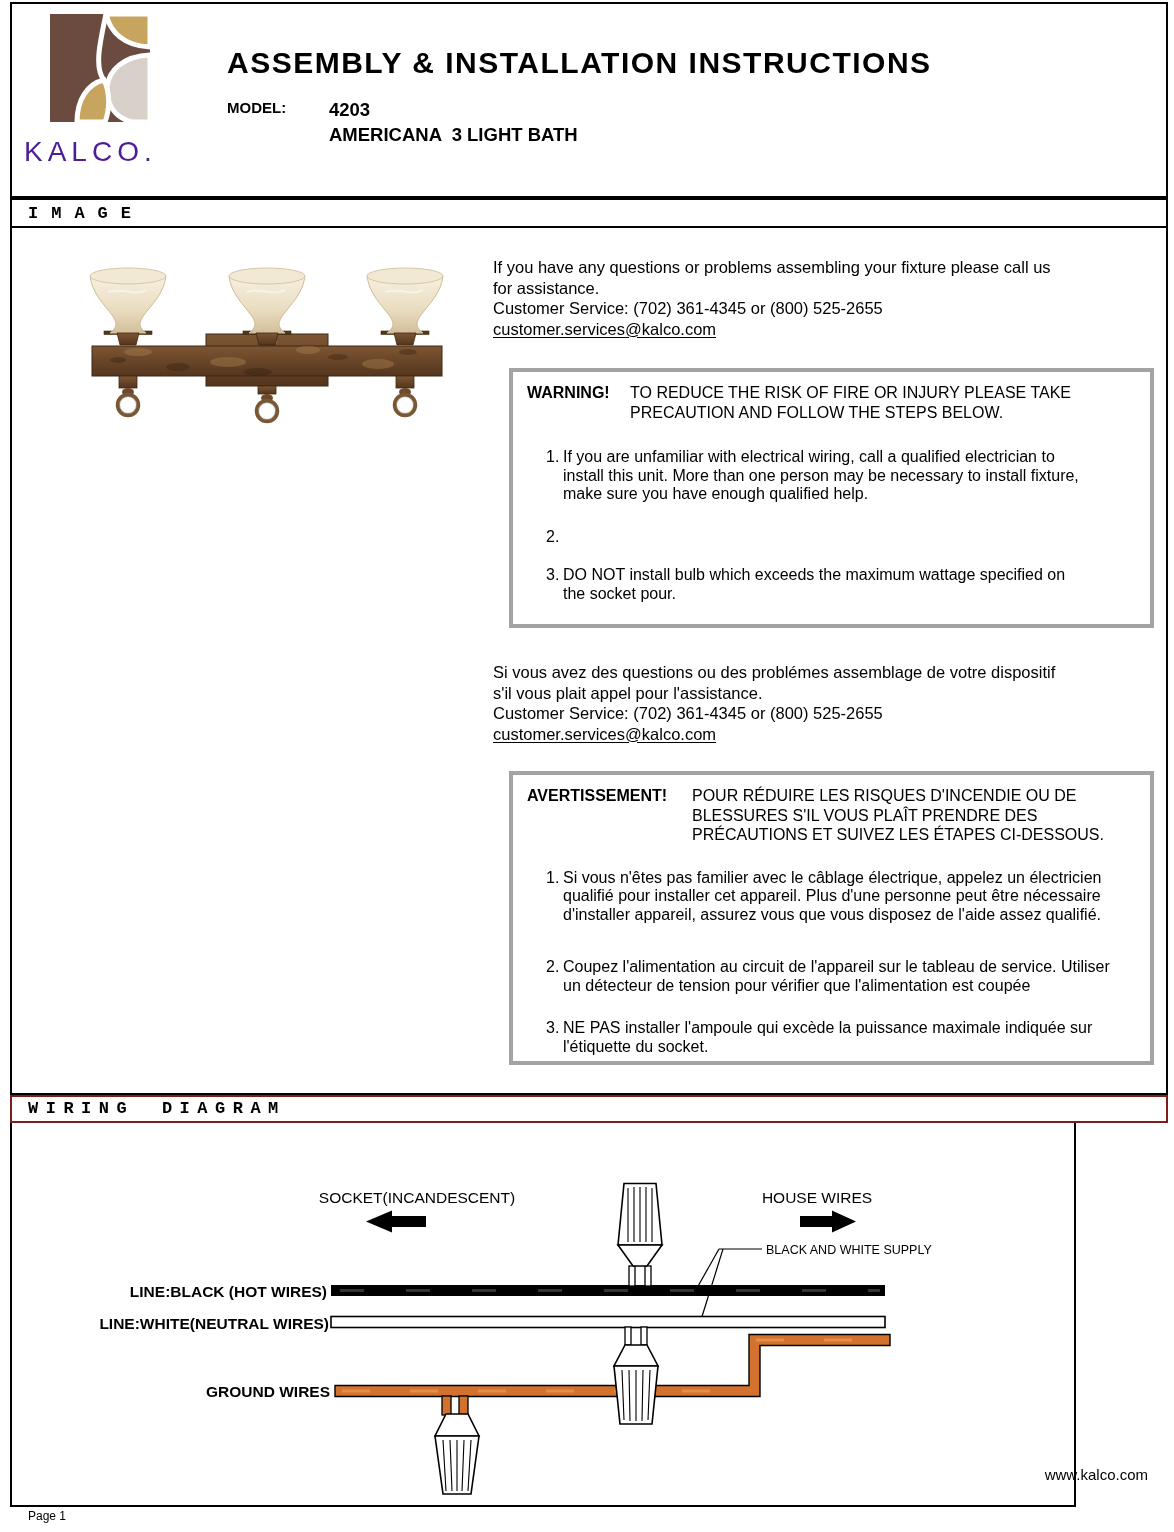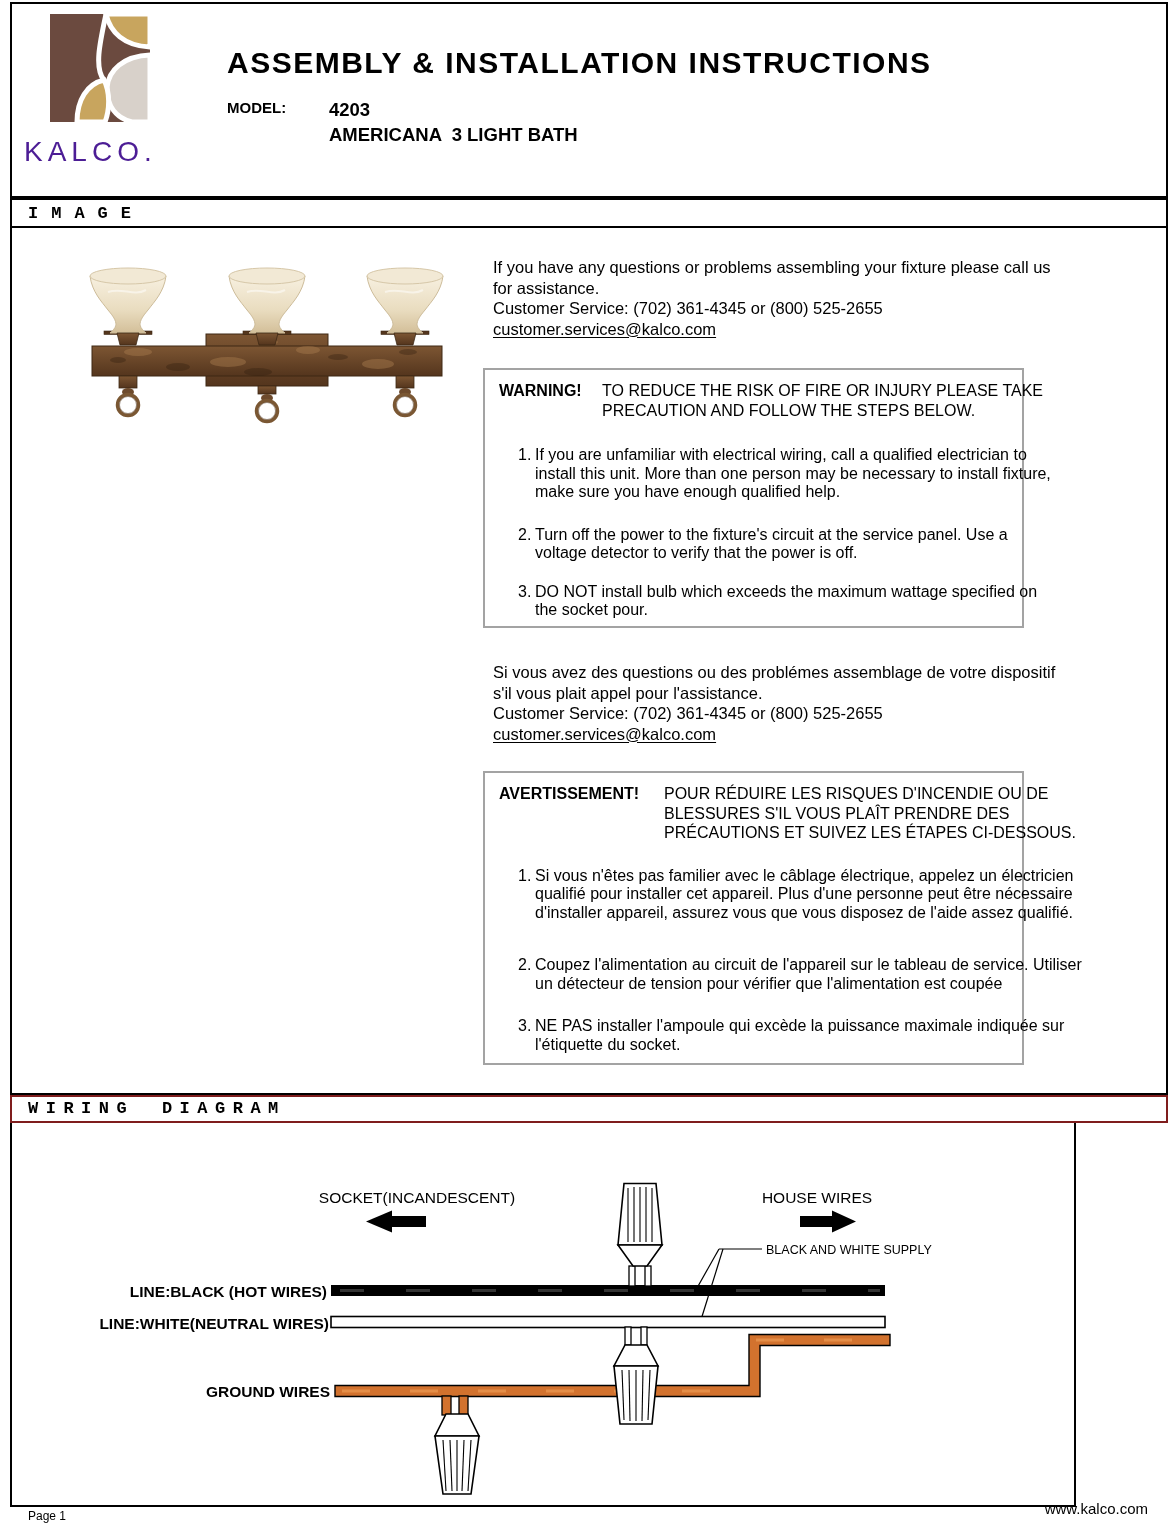--- a/index.html
+++ b/index.html
@@ -32,21 +32,21 @@
   
   .content-box{position:absolute;left:10px;top:228px;width:1158px;height:867px;
                border-left:2px solid #000;border-right:2px solid #000;border-bottom:2px solid #000;
                box-sizing:border-box;}
   .fixture{position:absolute;left:66px;top:24px;}
   .para{position:absolute;font-size:16.5px;line-height:20.5px;white-space:nowrap;}
   .en-contact{left:481px;top:29px;}
   .fr-contact{left:481px;top:434px;}
   .email{text-decoration:underline;text-underline-offset:2px;}
 
-  .warnbox{position:absolute;left:471px;width:541px;border:2px solid #a3a3a3;
+  .warnbox{position:absolute;left:497px;width:645px;border:4px solid #a3a3a3;
            box-sizing:border-box;padding:11px 10px 0 14px;font-size:16px;}
   .warn-en{top:140px;height:260px;}
   .warn-fr{top:543px;height:294px;}
   .warn-head{display:flex;line-height:19.5px;}
   .warn-head strong{flex:0 0 103px;}
   .warn-fr .warn-head strong{flex:0 0 165px;}
   .warn-head-lines div{white-space:nowrap;}
   .itm{display:flex;margin-left:19px;line-height:18.5px;}
   .itm .num{flex:0 0 17px;}
   .itm-lines div{white-space:nowrap;}
@@ -55,21 +55,21 @@
 
   
   .wiring-box{position:absolute;left:10px;top:1123px;width:1066px;height:384px;
               border:2px solid #000;border-top:none;box-sizing:border-box;}
   .wiring-svg{position:absolute;left:0;top:0;}
   .wlabel{font-family:"Liberation Sans",sans-serif;font-size:15.5px;}
   .wlabel-b{font-family:"Liberation Sans",sans-serif;font-size:15.5px;font-weight:bold;}
   .wlabel-s{font-family:"Liberation Sans",sans-serif;font-size:12.5px;}
 
   .footer-left{position:absolute;left:28px;top:1509px;font-size:12px;}
-  .footer-right{position:absolute;right:26px;top:1500px;font-size:15px;}
+  .footer-right{position:absolute;right:26px;top:1466px;font-size:15px;}
 </style>
 </head>
 <body>
 
 <div class="page">
 
   <div class="header-box">
     <svg class="logo-mark" viewBox="0 0 100 108">
       <rect x="0" y="0" width="100" height="108" fill="#6B4A3F"></rect>
       <path d="M56,0 C60,18 74,32 100,33 L100,0 Z" fill="#C8A55E" stroke="#FFFFFF" stroke-width="5"></path>
@@ -174,24 +174,20 @@
       <div class="itm i1">
         <span class="num">1.</span>
         <div class="itm-lines">
           <div>If you are unfamiliar with electrical wiring, call a qualified electrician to</div>
           <div>install this unit. More than one person may be necessary to install fixture,</div>
           <div>make sure you have enough qualified help.</div>
         </div>
       </div>
       <div class="itm i2">
         <span class="num">2.</span>
-        <div class="itm-lines">
-          <div>Turn off the power to the fixture's circuit at the service panel. Use a</div>
-          <div>voltage detector to verify that the power is off.</div>
-        </div>
       </div>
       <div class="itm i3">
         <span class="num">3.</span>
         <div class="itm-lines">
           <div>DO NOT install bulb which exceeds the maximum wattage specified on</div>
           <div>the socket pour.</div>
         </div>
       </div>
     </div>
 

